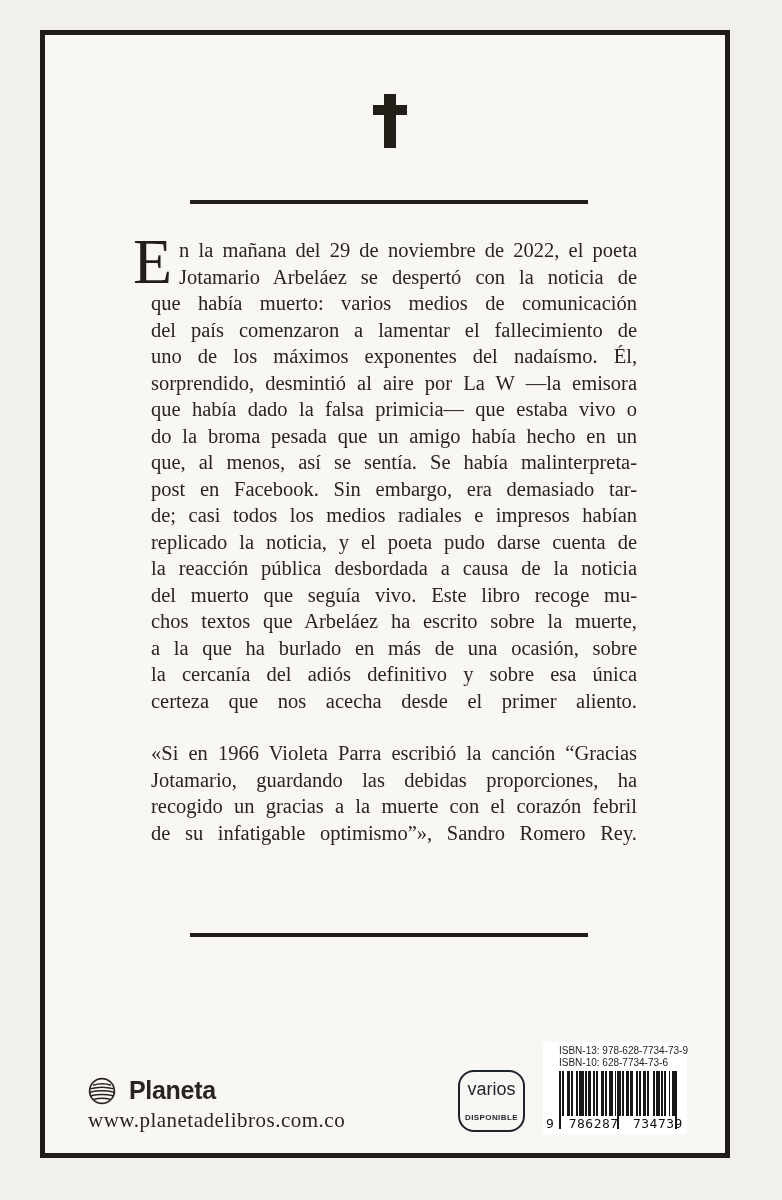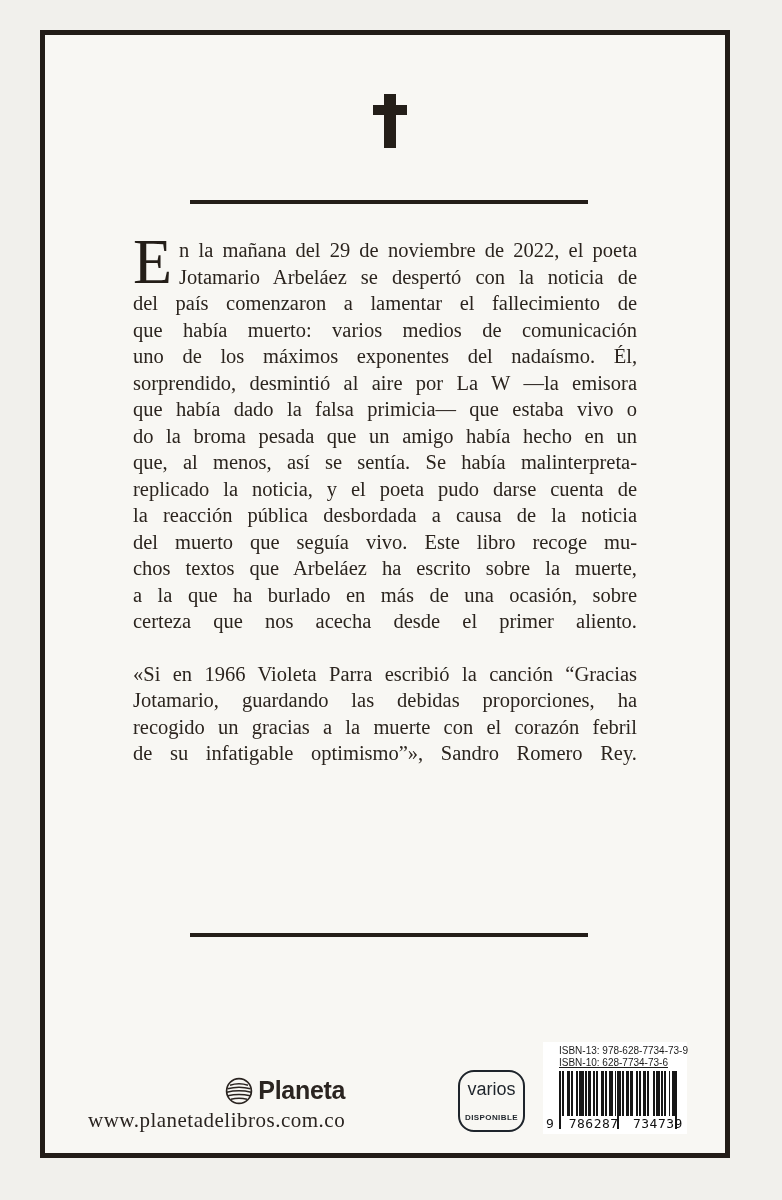--- a/index.html
+++ b/index.html
@@ -50,36 +50,36 @@
     left:133px; top:237px; width:504px;
     font-size:20.5px;
     line-height:26.5px;
     color:#2b241e;
     word-spacing:-1px;
   }
   .line {
     text-align:justify;
     text-align-last:justify;
     white-space:normal;
-    height:26.5px; overflow:visible;
+    height:26.5px; overflow:visible;margin-left:18px;
   }
   .dropcap {
     float:left;
     font-size:64px;
     line-height:50px;
     height:51px;
     padding-right:7px;
     font-weight:400;
     color:#241e18;
   }
   .para2 { margin-top:26px; }
 
   
   .publisher { position:absolute; left:88px; top:1076px; }
-  .brandrow { display:flex; align-items:center; gap:5px;justify-content:flex-end; }
+  .brandrow { display:flex; align-items:center; gap:13px; }
   .brandname {
     font-family:"Liberation Sans", sans-serif;
     font-size:25px; font-weight:700; letter-spacing:-0.3px;
     color:#2a2420;
   }
   .url {
     margin-top:3px;
     font-size:21px; letter-spacing:0.5px;
     color:#2a2420;
   }
@@ -103,21 +103,21 @@
     width:144px; height:92px;
     background:#ffffff;
     font-family:"Liberation Sans", sans-serif;
   }
   .isbn-line {
     position:absolute; left:16px;
     font-size:10px; line-height:12px; color:#1d1d1d;
     white-space:nowrap;
   }
   .isbn13 { top:3px; }
-  .isbn10 { top:15px;text-decoration:underline; }
+  .isbn10 { top:15px; }
   .bars {
     position:absolute; left:16px; top:29px;
     width:118px; height:45px;
     display:flex; overflow:hidden;
   }
   .bars i { display:block; height:100%; }
   .bars i.b { background:#161616; }
   .guard {
     position:absolute; top:29px; width:2px; height:58px;
     background:#161616;
@@ -141,32 +141,35 @@
   <div class="cross"></div>
 
   <div class="rule rule-top"></div>
 
   <div class="textblock">
     <div class="para para1">
       <span class="dropcap">E</span>
       <div>
           <div class="line">n la mañana del 29 de noviembre de 2022, el poeta</div>
           <div class="line">Jotamario Arbeláez se despertó con la noticia de</div>
+          <div class="line">que había muerto: varios medios de comunicación</div>
           <div class="line">del país comenzaron a lamentar el fallecimiento de</div>
-          <div class="line">que había muerto: varios medios de comunicación</div>
           <div class="line">uno de los máximos exponentes del nadaísmo. Él,</div>
           <div class="line">sorprendido, desmintió al aire por La W —la emisora</div>
           <div class="line">que había dado la falsa primicia— que estaba vivo o</div>
           <div class="line">do la broma pesada que un amigo había hecho en un</div>
           <div class="line">que, al menos, así se sentía. Se había malinterpreta-</div>
+          <div class="line">post en Facebook. Sin embargo, era demasiado tar-</div>
+          <div class="line">de; casi todos los medios radiales e impresos habían</div>
           <div class="line">replicado la noticia, y el poeta pudo darse cuenta de</div>
           <div class="line">la reacción pública desbordada a causa de la noticia</div>
           <div class="line">del muerto que seguía vivo. Este libro recoge mu-</div>
           <div class="line">chos textos que Arbeláez ha escrito sobre la muerte,</div>
           <div class="line">a la que ha burlado en más de una ocasión, sobre</div>
+          <div class="line">la cercanía del adiós definitivo y sobre esa única</div>
           <div class="line">certeza que nos acecha desde el primer aliento.</div>
         </div>
     </div>
     <div class="para para2">
         <div class="line">«Si en 1966 Violeta Parra escribió la canción “Gracias</div>
         <div class="line">Jotamario, guardando las debidas proporciones, ha</div>
         <div class="line">recogido un gracias a la muerte con el corazón febril</div>
         <div class="line">de su infatigable optimismo”», Sandro Romero Rey.</div>
       </div>
   </div>

